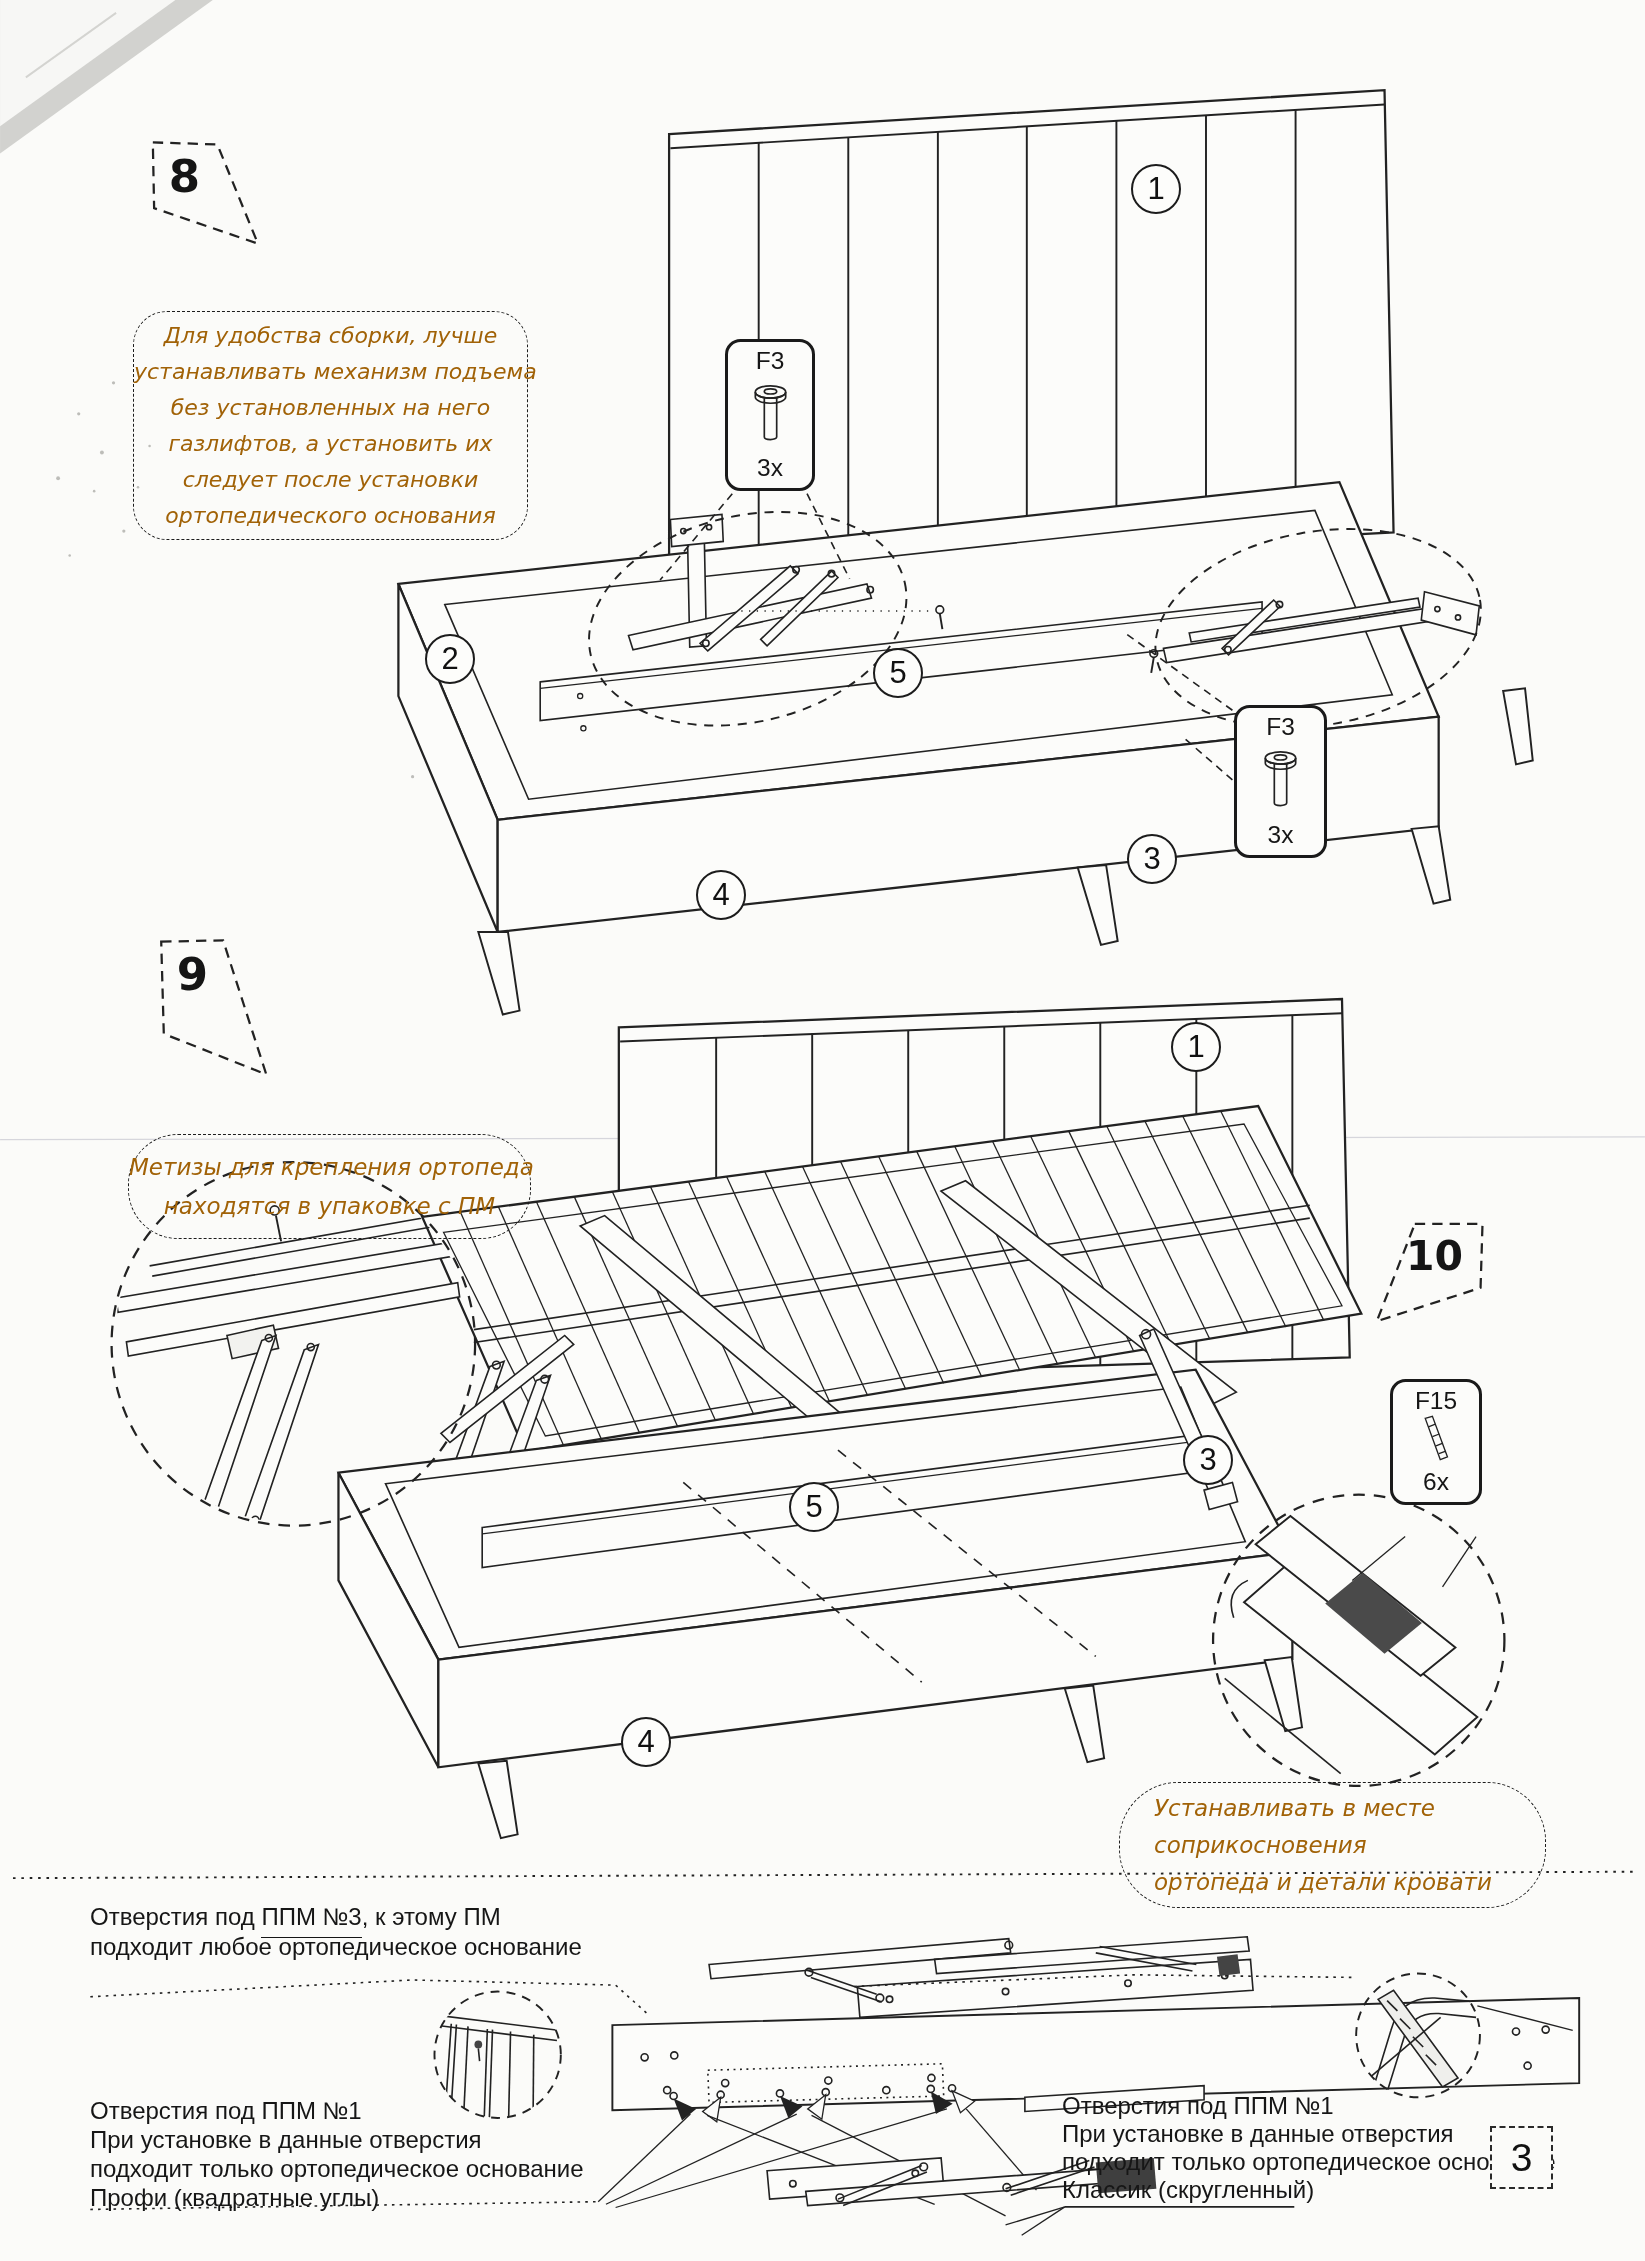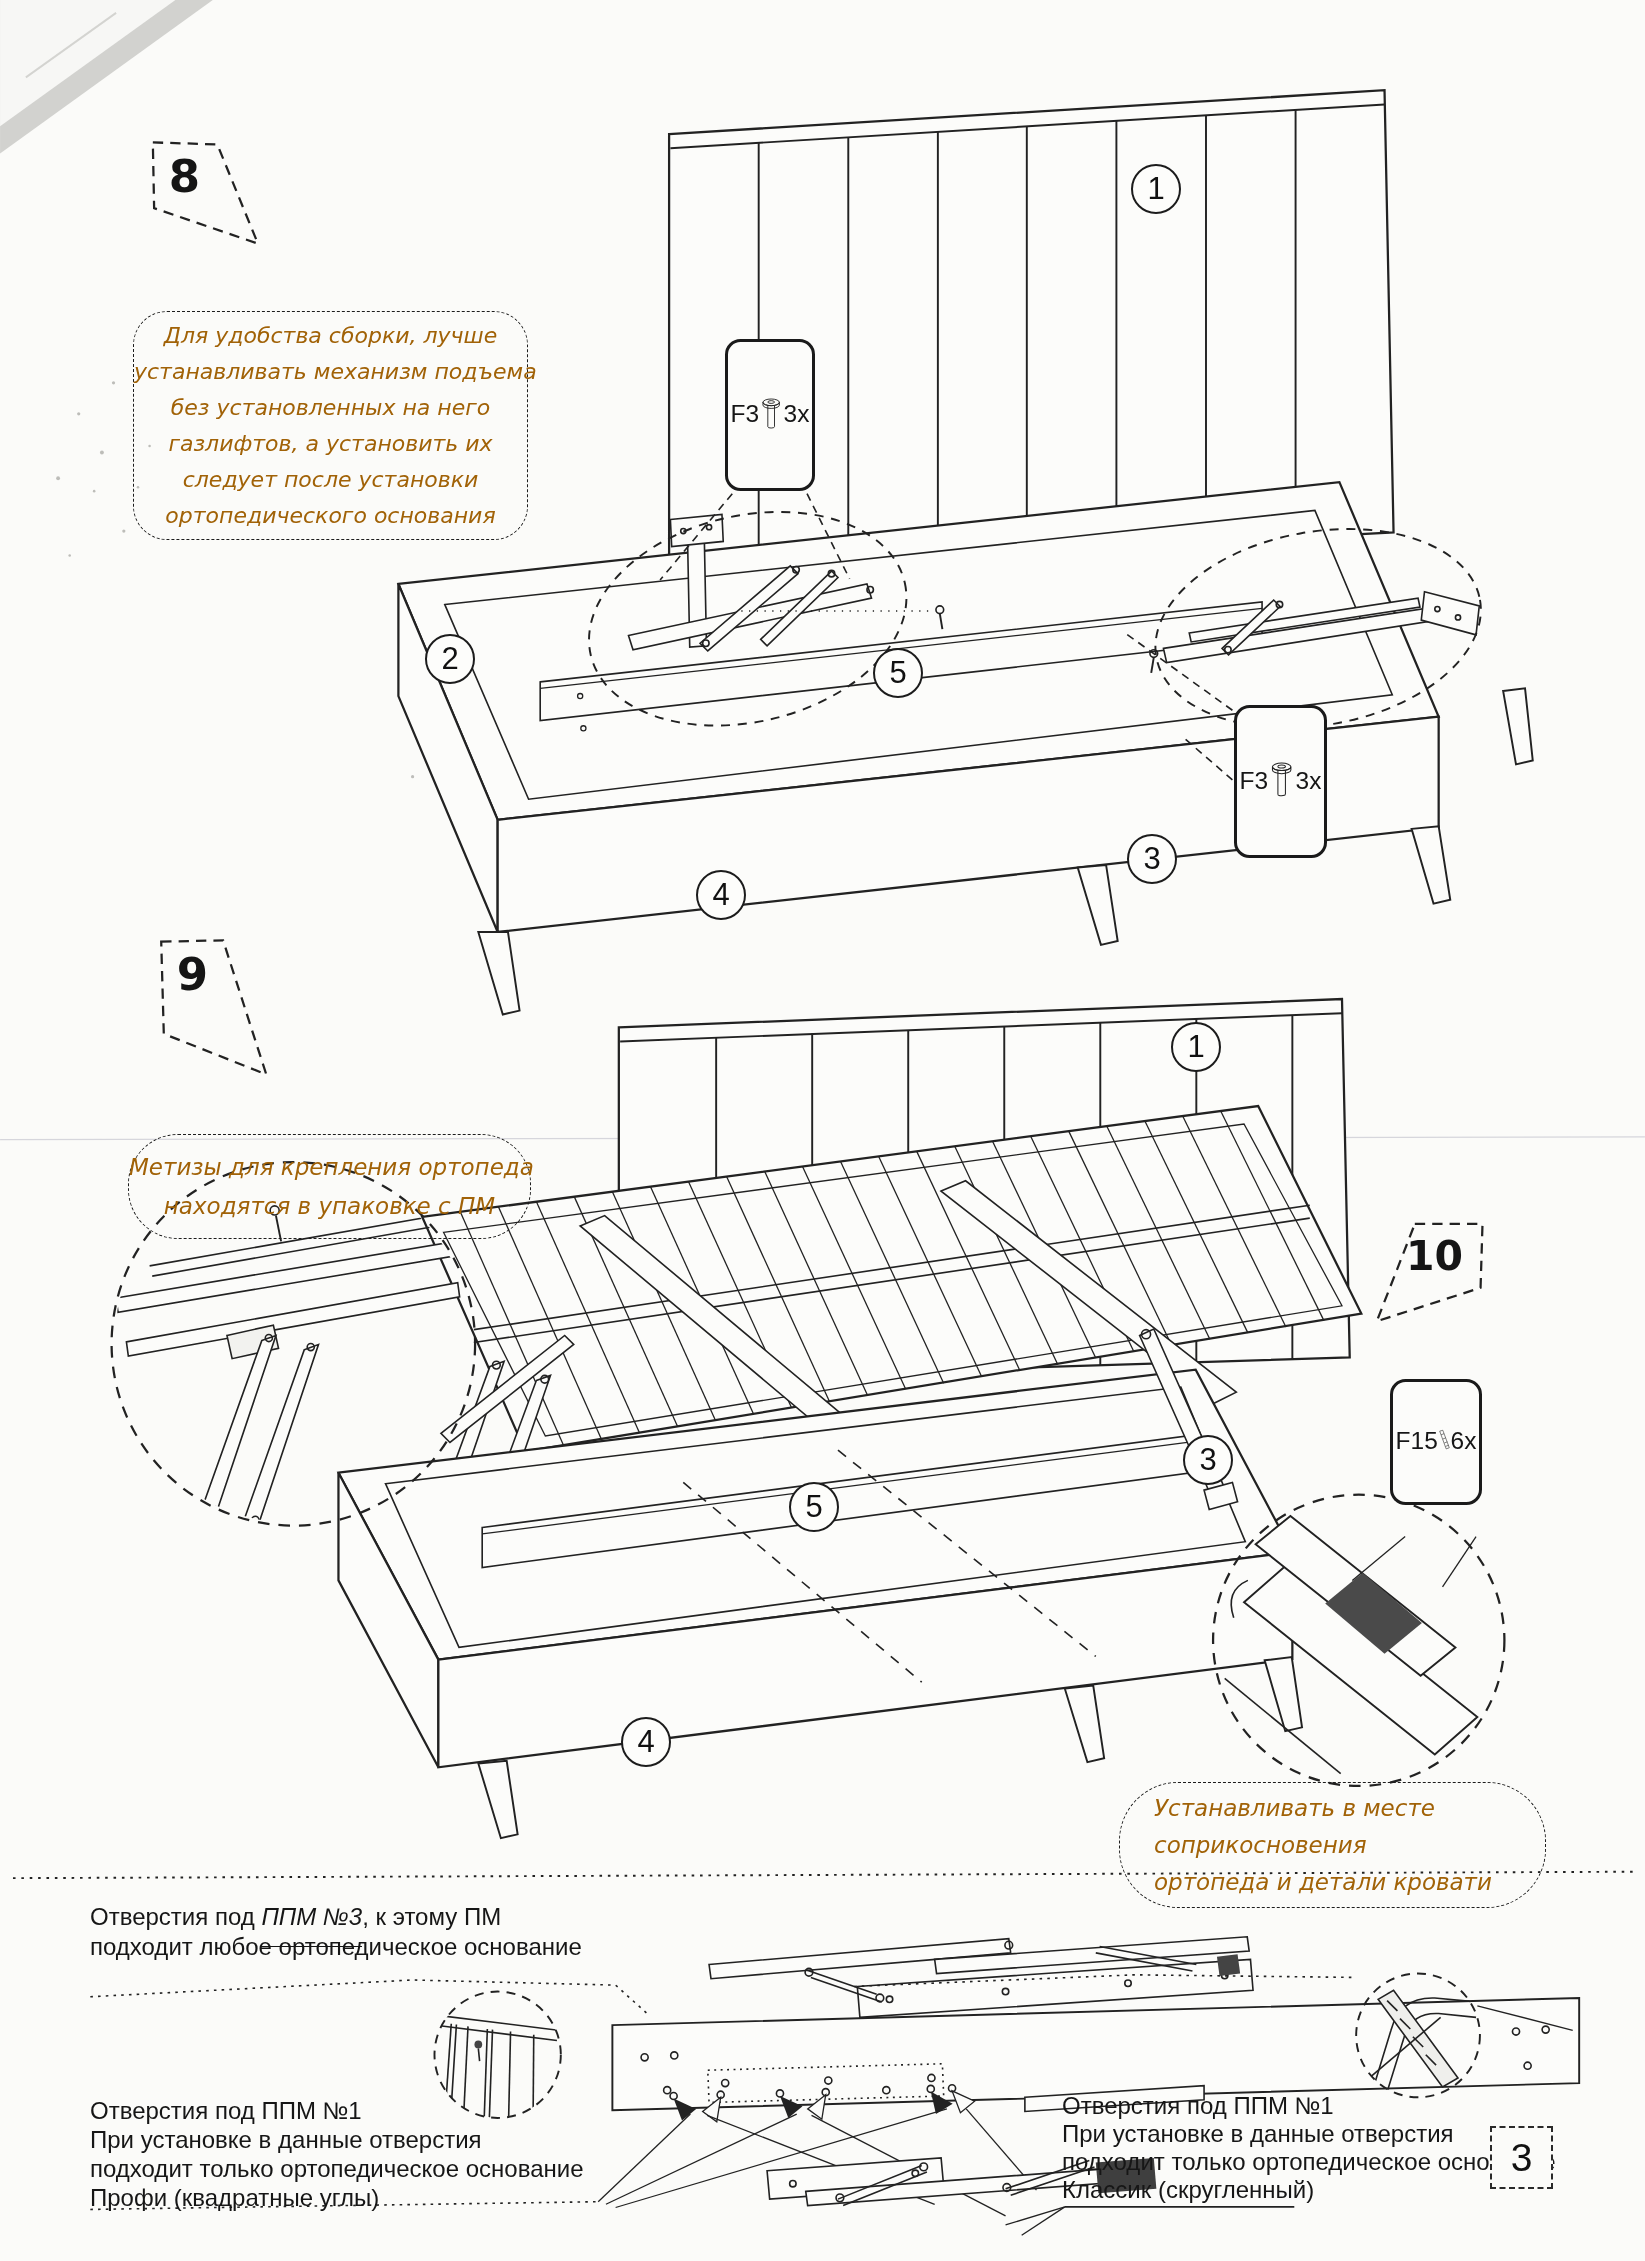--- a/index.html
+++ b/index.html
@@ -20,37 +20,37 @@
     font-family:"DejaVu Sans",sans-serif;font-style:italic;color:#a16207;
     text-align:center;
   }
   .bubble .line{white-space:nowrap;}
   .bubble8{border-radius:34px;font-size:22px;line-height:36px;}
   .bubble9{border-radius:50px;font-size:23px;line-height:39px;}
   .bubble10{border-radius:59px;font-size:23px;line-height:37px;text-align:left;padding-left:34px;}
   
   .callout{
     position:absolute;border:3.2px solid #1a1a1a;border-radius:15.5px;background:#fcfcfa;
-    display:flex;flex-direction:row;align-items:center;justify-content:space-between;
+    display:flex;flex-direction:column;align-items:center;justify-content:space-between;
     padding:5.2px 2.6px 6.4px 2.6px;box-sizing:border-box;
     font-family:"Liberation Sans",sans-serif;font-size:24.5px;color:#161616;
   }
   
   .pcircle{
     position:absolute;width:46px;height:46px;border:2.6px solid #1c1c1c;border-radius:50%;
     background:#fdfdfb;display:flex;align-items:center;justify-content:center;
     font-size:31px;font-family:"Liberation Sans",sans-serif;color:#111;
   }
   
   .ftext{position:absolute;font-family:"Liberation Sans",sans-serif;color:#161616;}
   .ftext .fl{white-space:nowrap;}
   .blockA{font-size:24px;line-height:30px;}
   .blockB{font-size:24px;line-height:29px;}
   .blockC{font-size:24px;line-height:28px;}
-  .uline{border-bottom:1.9px solid #161616;padding-bottom:16px;font-style:italic;}
+  .uline{border-bottom:1.9px solid #161616;padding-bottom:7px;}
   
   .pagenum{
     position:absolute;border:2.6px dashed #2a2a2a;display:flex;align-items:center;justify-content:center;
     font-size:39px;font-family:"Liberation Sans",sans-serif;color:#111;background:#fbfbf9;
   }
 </style>
 </head>
 <body>
 
 <div class="page">

